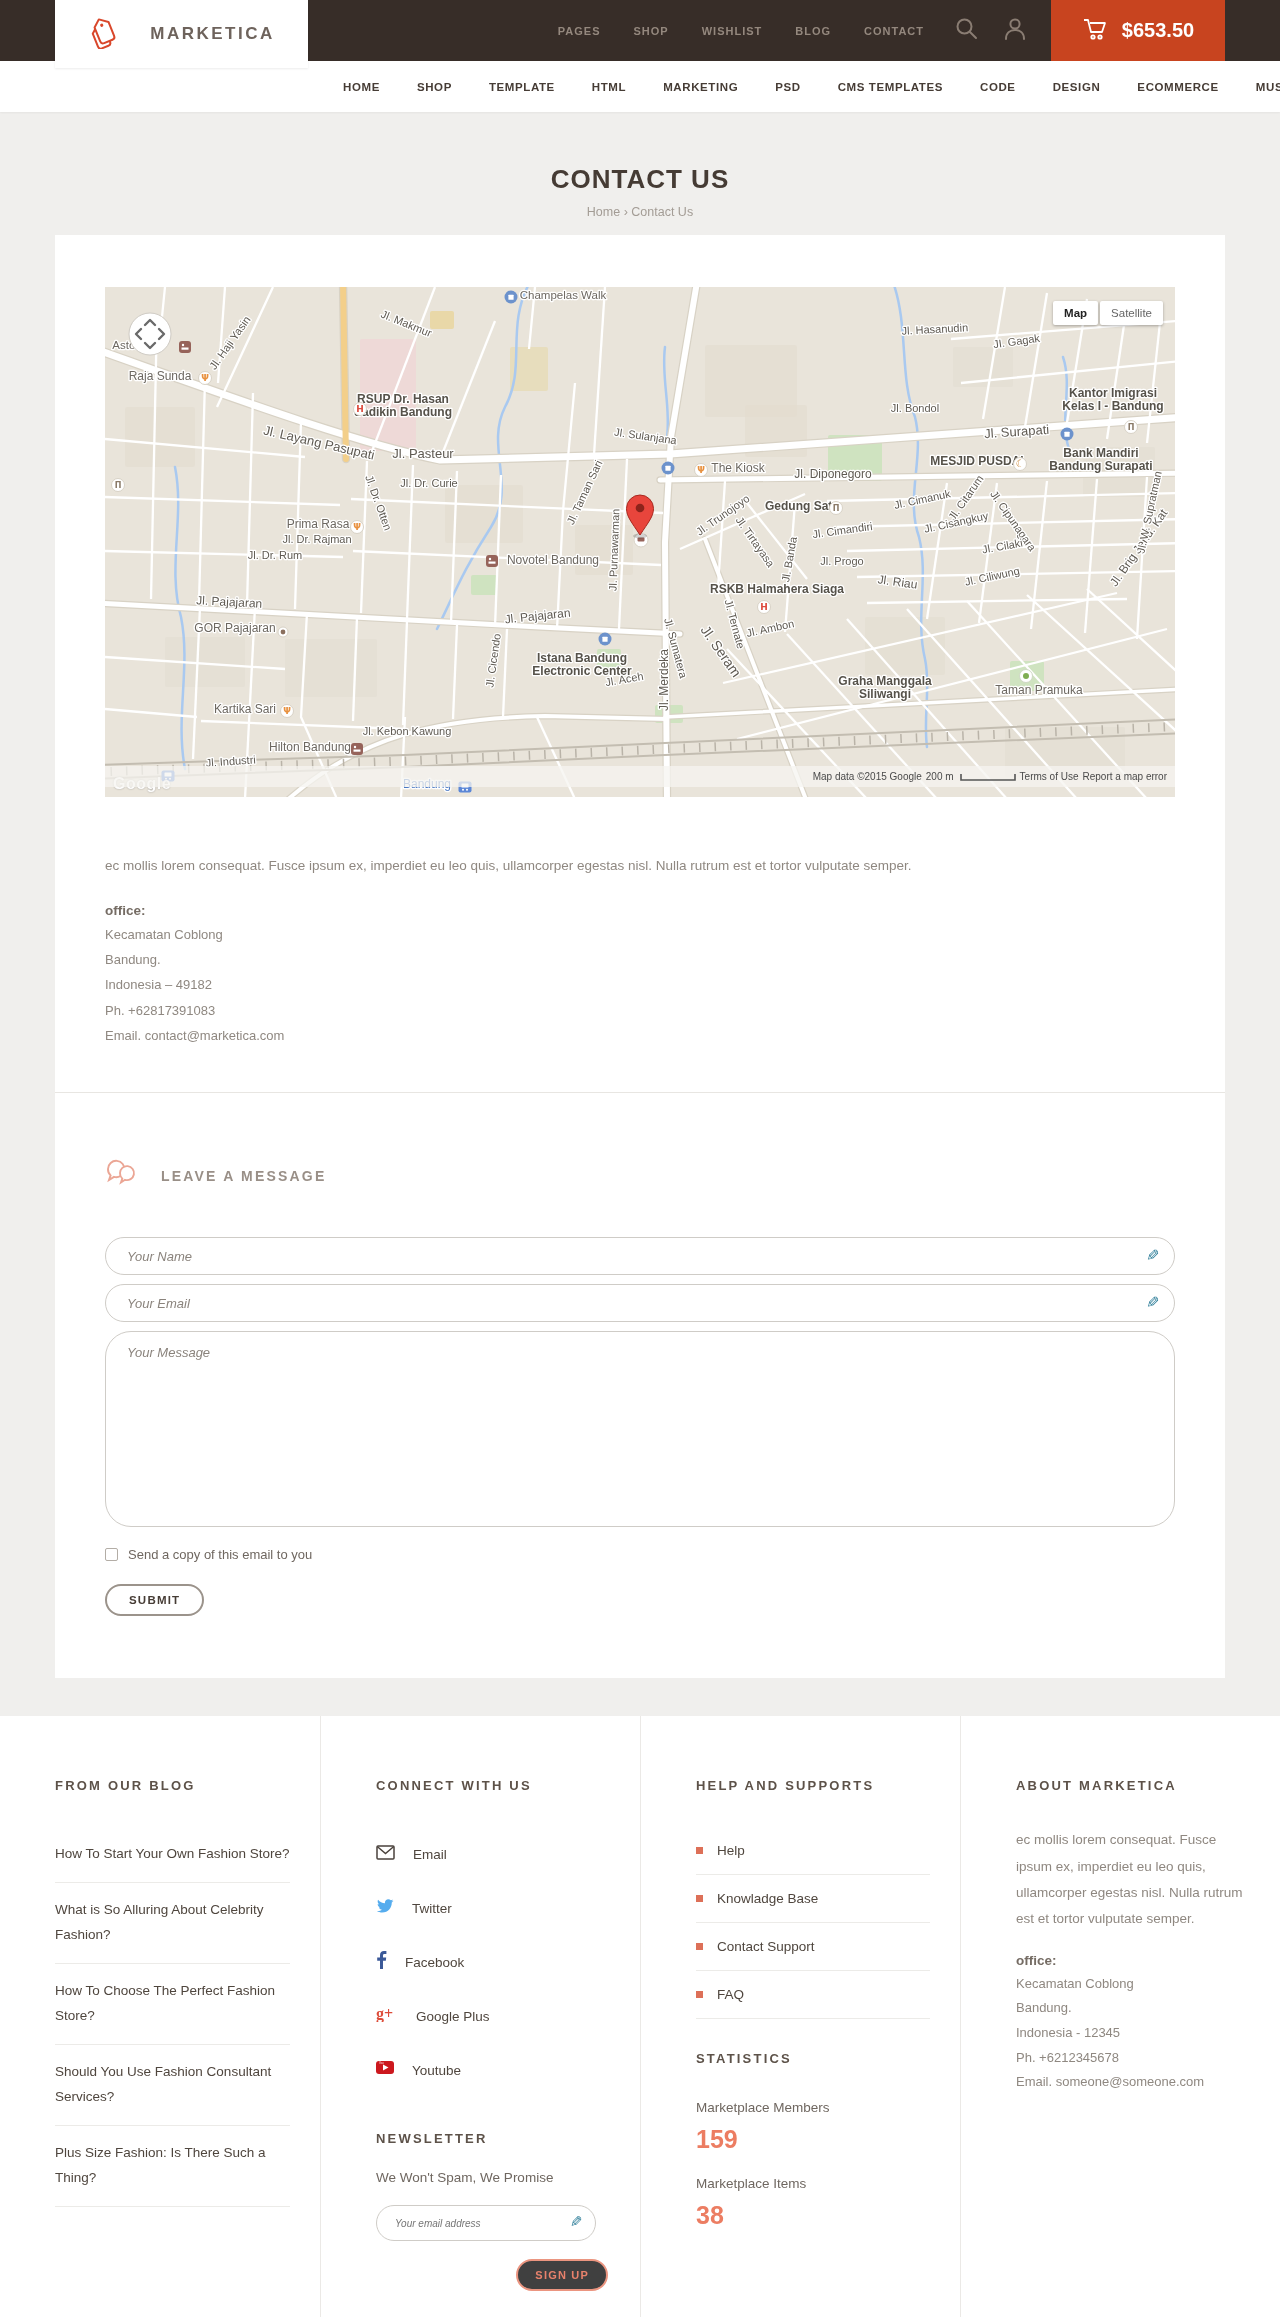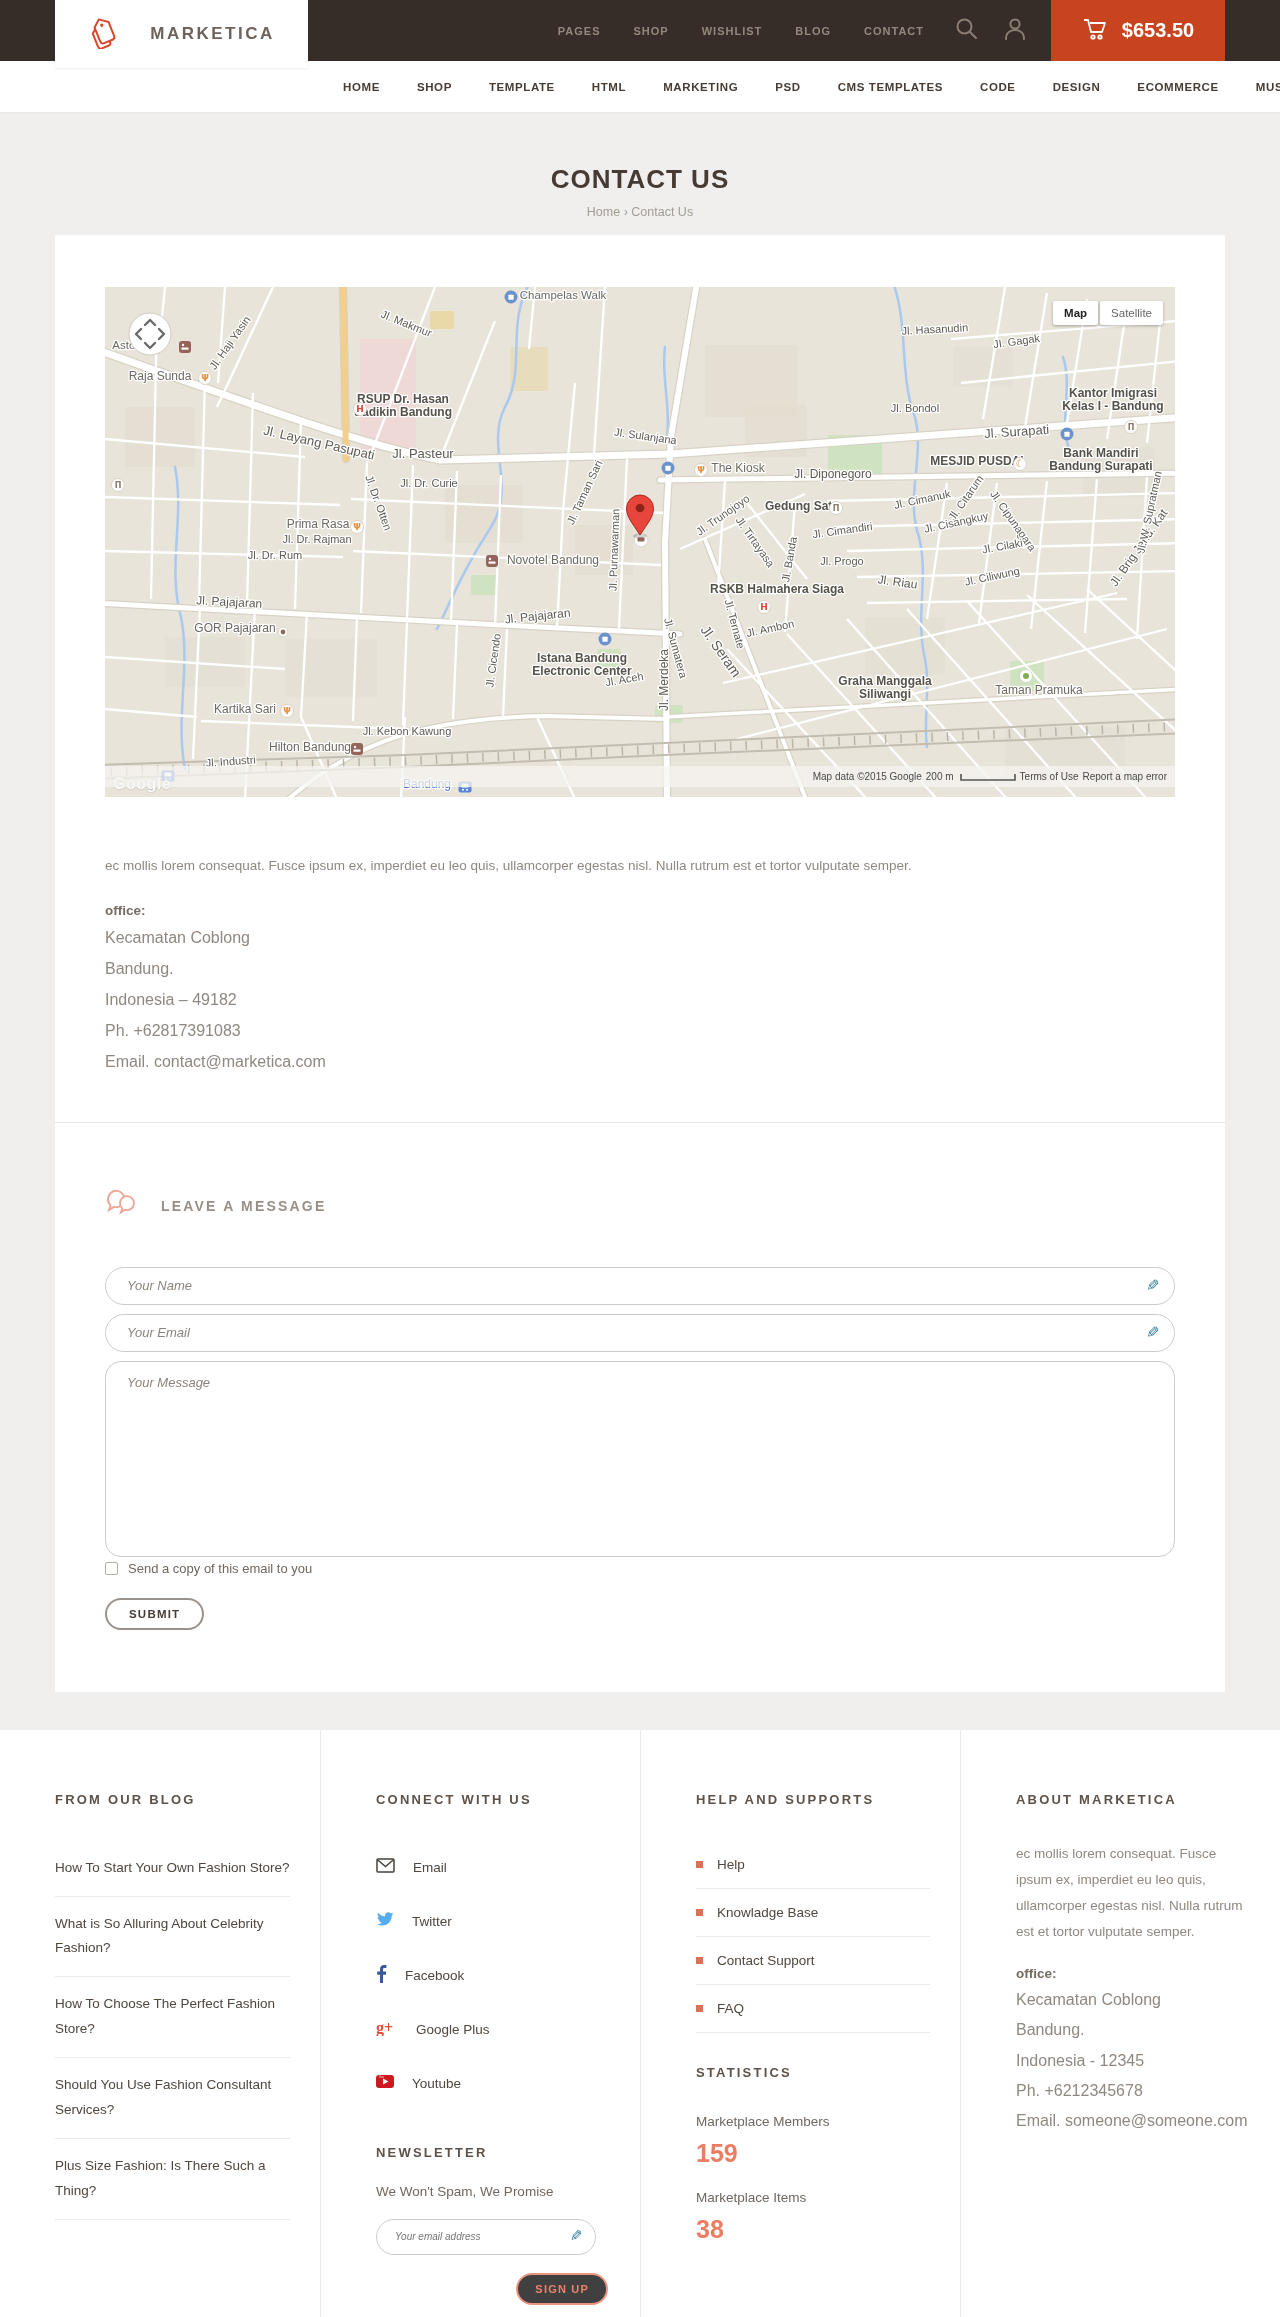--- a/index.html
+++ b/index.html
@@ -43,30 +43,30 @@
   .map-type .mt-btn.active{font-weight:bold;color:#222}
   .attribution{position:absolute;left:0;right:0;bottom:10px;height:21px;background:rgba(245,244,240,.75);display:flex;align-items:center;justify-content:flex-end;gap:4px;padding-right:8px;font-size:10px;color:#4a4a4a}
   .attribution .attr-link{cursor:pointer}
   .scale-group{display:flex;align-items:center;gap:6px}
   .gwatermark{position:absolute;left:8px;bottom:4px;color:#fff;font-weight:bold;font-size:16px;letter-spacing:.5px;text-shadow:0 0 2px rgba(90,90,90,.55);opacity:.95}
   .pan-ctl{position:absolute;left:22px;top:24px;cursor:pointer}
 
   
   .intro-text{margin:58px 0 26px;font-size:13.5px;color:#8f8881;line-height:1.6}
   .office-label{font-size:13.5px;font-weight:bold;color:#756c64;margin-bottom:4px}
-  .office-lines div{font-size:16px;color:#8f8881;line-height:1.95}
+  .office-lines div{font-size:13px;color:#8f8881;line-height:1.95}
 
   
   .form-head{display:flex;align-items:center;gap:22px;margin:16px 0 44px}
   .form-head .fh-text{font-size:14px;font-weight:bold;letter-spacing:2.2px;color:#998f87}
   .pill-input{position:relative;margin-bottom:9px}
   .pill-input input{width:100%;height:38px;border:1px solid #cfccc7;border-radius:19px;padding:0 44px 0 21px;font-size:13px;font-style:italic;color:#6f6760;background:#fff;outline:none;font-family:"Liberation Sans",sans-serif}
   .pill-input input::placeholder,textarea::placeholder{color:#8a837c;font-style:italic;opacity:1}
   .pen-ico{position:absolute;right:16px;top:9px;color:#2e7e99;font-size:16px;transform:scaleX(-1);pointer-events:none}
-  textarea.msg{width:100%;height:196px;border:1px solid #cfccc7;border-radius:16px;padding:13px 21px;font-size:13px;font-style:italic;color:#6f6760;resize:none;outline:none;font-family:"Liberation Sans",sans-serif}
+  textarea.msg{width:100%;height:196px;border:1px solid #cfccc7;border-radius:26px;padding:13px 21px;font-size:13px;font-style:italic;color:#6f6760;resize:none;outline:none;margin-bottom:16px;font-family:"Liberation Sans",sans-serif}
   .chk-row{display:flex;align-items:center;gap:10px;font-size:13px;color:#6f6760;margin-bottom:22px}
   .chk-row input{appearance:none;-webkit-appearance:none;width:13px;height:13px;border:1px solid #b3ada6;border-radius:2px;background:#fff;cursor:pointer}
   .submit-btn{display:inline-block;background:#fff;border:2px solid #9b938b;border-radius:17px;padding:8px 22px;font-size:11.5px;font-weight:bold;letter-spacing:1.2px;color:#463c35;cursor:pointer}
 
   
   .footer{background:#fff}
   .footer-grid{display:grid;grid-template-columns:repeat(4,1fr);min-height:558px}
   .fcol{padding:62px 30px 30px 55px}
   .fcol + .fcol{border-left:1px solid #ebe9e6}
   .fhead{font-size:13px;font-weight:bold;letter-spacing:2.2px;color:#5d5249;margin-bottom:34px}

